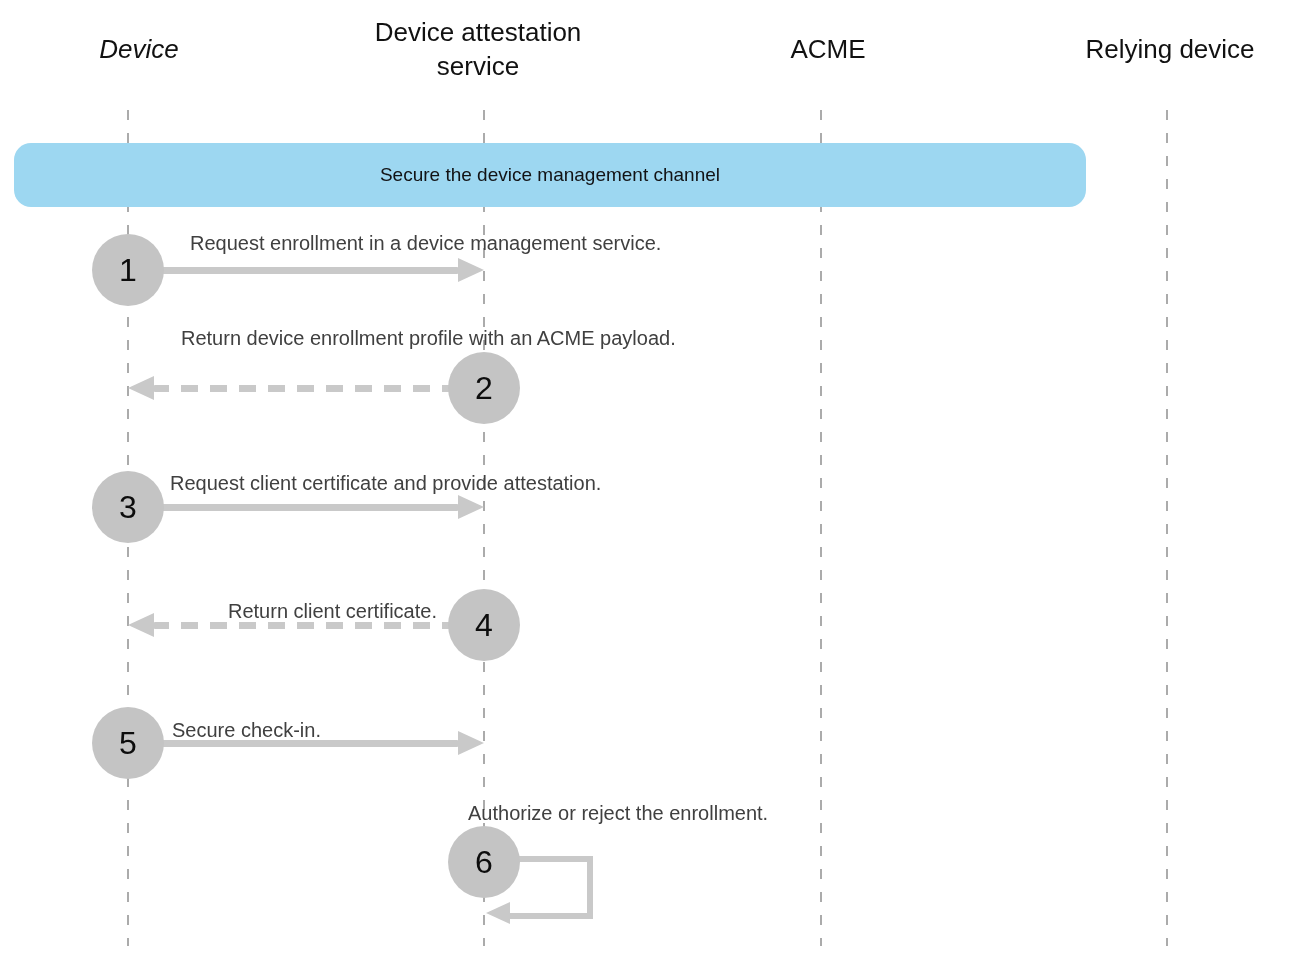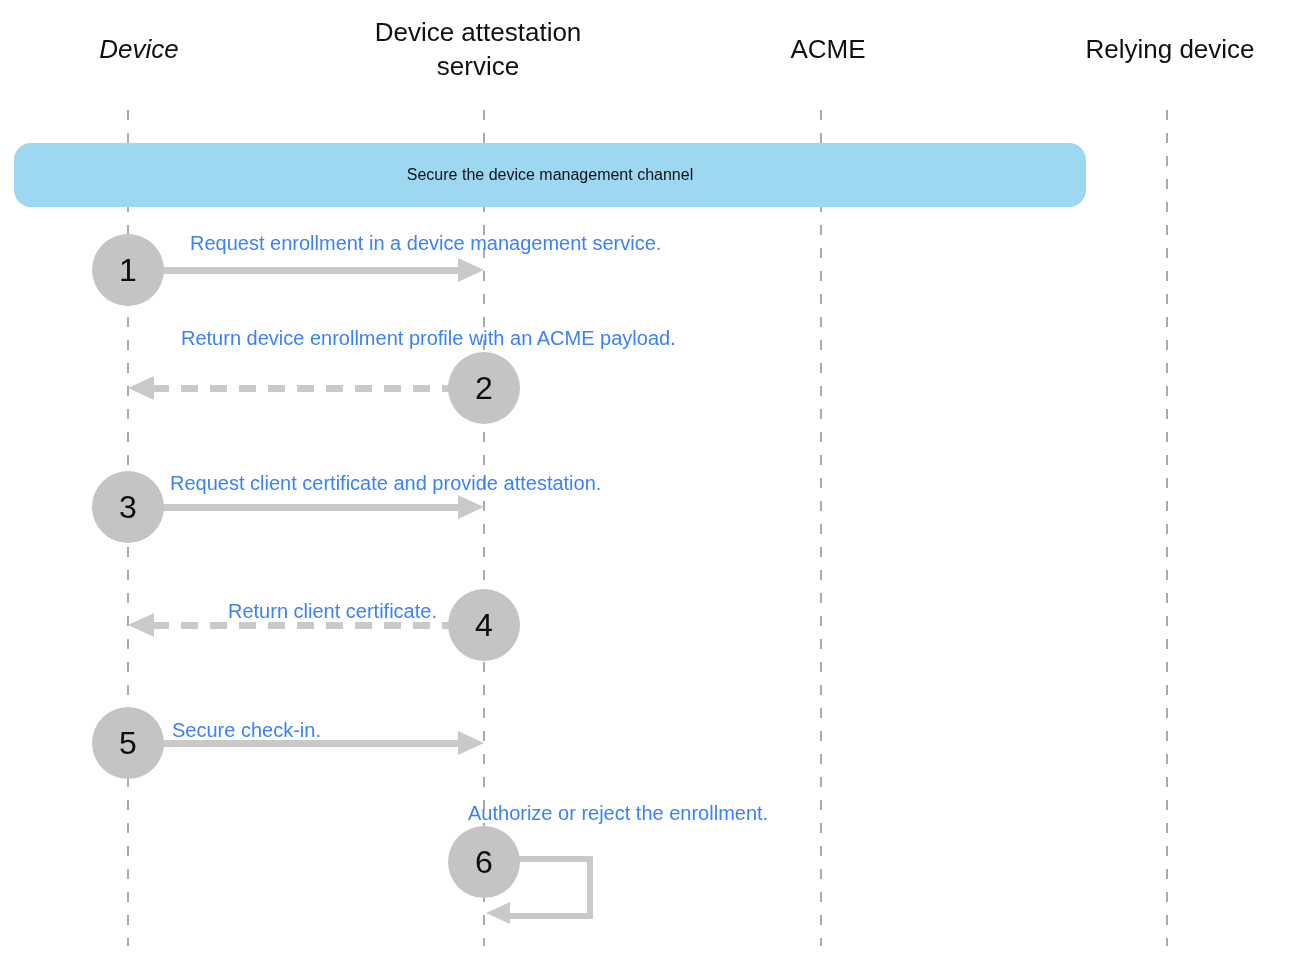--- a/index.html
+++ b/index.html
@@ -53,21 +53,21 @@
     position: absolute;
     left: 14px;
     top: 143px;
     width: 1072px;
     height: 64px;
     background: #9dd7f1;
     border-radius: 17px;
     display: flex;
     align-items: center;
     justify-content: center;
-    font-size: 16px;
+    font-size: 19px;
     color: #121214;
     z-index: 2;
   }
 
   
   .circle {
     position: absolute;
     width: 72px;
     height: 72px;
     border-radius: 50%;
@@ -153,21 +153,21 @@
     border-bottom: 11px solid transparent;
     border-right: 24px solid #c9c9c9;
     z-index: 2;
   }
 
   
   .msg {
     position: absolute;
     font-size: 20px;
     line-height: 26px;
-    color: #3b82f6;
+    color: #404040;
     white-space: nowrap;
     z-index: 3;
   }
   .m1 { left: 190px; top: 230px; }
   .m2 { left: 181px; top: 325px; }
   .m3 { left: 170px; top: 470px; }
   .m4 { left: 228px; top: 598px; }
   .m5 { left: 172px; top: 717px; }
   .m6 { left: 468px; top: 800px; }
 </style>

